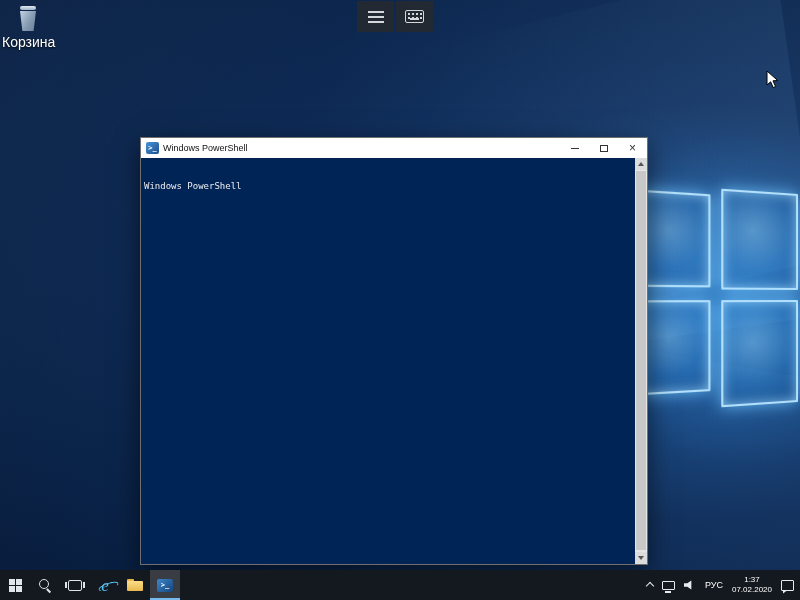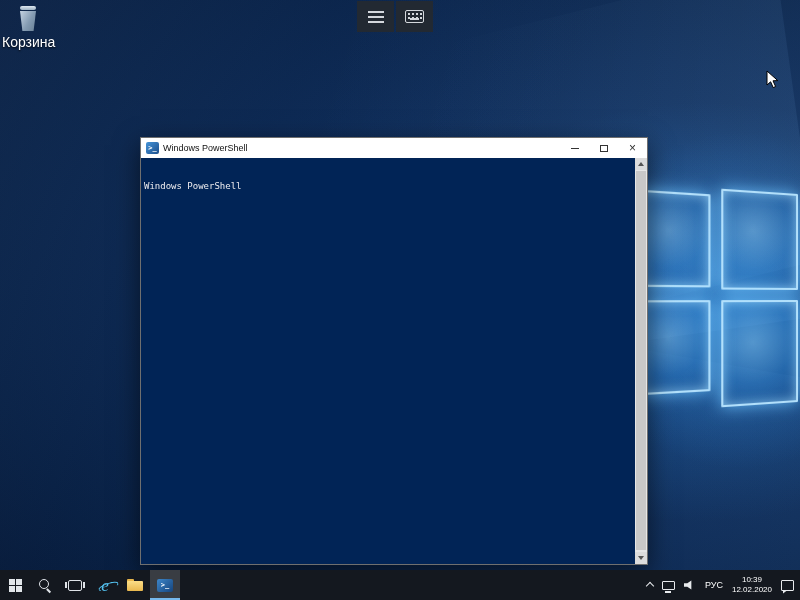--- a/index.html
+++ b/index.html
@@ -246,22 +246,22 @@
         <div class="chevron-up"></div>
       </div>
       <div class="tray-item">
         <div class="net-icon"></div>
       </div>
       <div class="tray-item">
         <div class="vol-icon"></div>
       </div>
       <div class="tray-item lang">РУС</div>
       <div class="clock">
-        <div>10:39</div>
-        <div>12.02.2020</div>
+        <div>1:37</div>
+        <div>07.02.2020</div>
       </div>
       <div class="tray-item">
         <div class="action-center"></div>
       </div>
     </div>
   </div>
 
 </div>
 
 </body></html>

